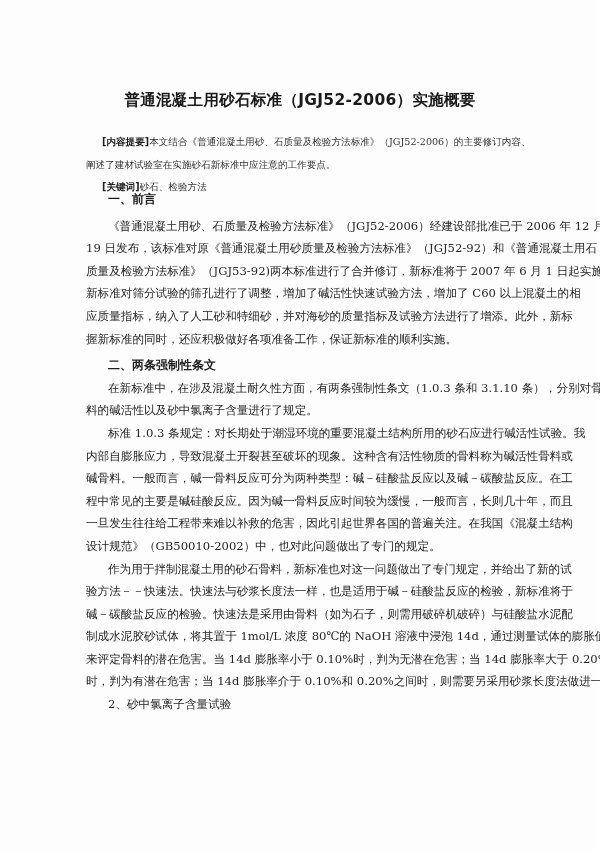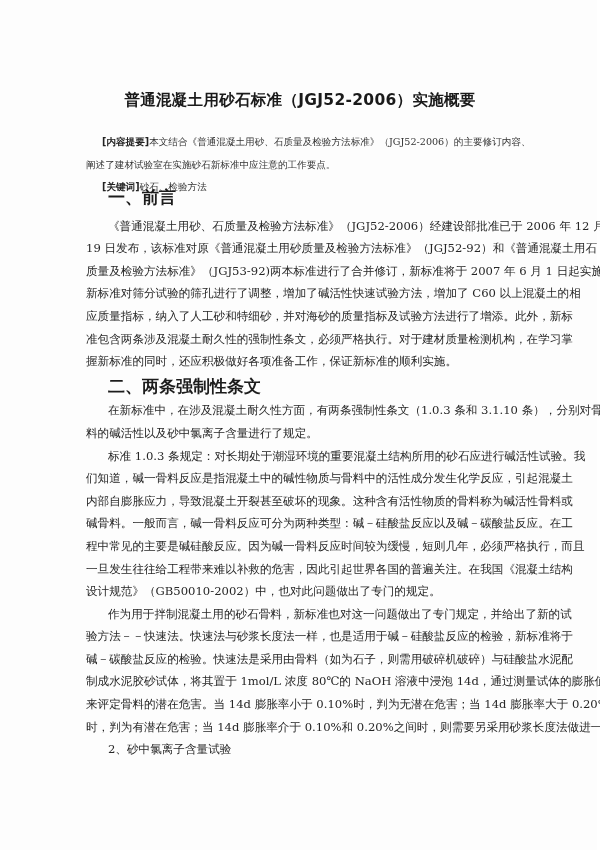--- a/index.html
+++ b/index.html
@@ -16,21 +16,21 @@
   }
   .summary .line { white-space: nowrap; }
   .summary .indent { padding-left: 16px; }
   .summary .lbl { font-family: "DejaVu Sans", sans-serif; font-weight: bold; color: #222; }
   .body {
     position: absolute; left: 86px; top: 188px; width: 448px;
     font-family: "DejaVu Serif", serif; font-size: 11.6px; color: #262626;
   }
   .line { white-space: nowrap; height: 22.6px; line-height: 22.6px; overflow: visible; }
   .ind { padding-left: 22px; }
-  .h { font-family: Liberation Mono, monospace; font-weight: bold; font-size: 17px; padding-left: 22px; color: #1c1c1c; }
+  .h { font-family: Liberation Sans, sans-serif; font-weight: bold; font-size: 12px; padding-left: 22px; color: #1c1c1c; }
   .sub { padding-left: 22px; }
   .gap { height: 4px; }
 </style>
 </head>
 <body>
 
 <div class="page">
 
   <div class="title">普通混凝土用砂石标准（JGJ52-2006）实施概要</div>
 
@@ -41,33 +41,31 @@
   </div>
 
   <div class="body">
     <div class="line h">一、前言</div>
     <div class="gap"></div>
     <div class="line ind">《普通混凝土用砂、石质量及检验方法标准》（JGJ52-2006）经建设部批准已于 2006 年 12 月</div>
     <div class="line">19 日发布，该标准对原《普通混凝土用砂质量及检验方法标准》（JGJ52-92）和《普通混凝土用石</div>
     <div class="line">质量及检验方法标准》（JGJ53-92)两本标准进行了合并修订，新标准将于 2007 年 6 月 1 日起实施。</div>
     <div class="line">新标准对筛分试验的筛孔进行了调整，增加了碱活性快速试验方法，增加了 C60 以上混凝土的相</div>
     <div class="line">应质量指标，纳入了人工砂和特细砂，并对海砂的质量指标及试验方法进行了增添。此外，新标</div>
-    <div class="line">准包含两条涉及混凝土耐久性的强制性条文，必须严格执行。对于建材质量检测机构，在学习掌</div>
     <div class="line">握新标准的同时，还应积极做好各项准备工作，保证新标准的顺利实施。</div>
     <div class="gap"></div>
 
     <div class="line h">二、两条强制性条文</div>
     <div class="line ind">在新标准中，在涉及混凝土耐久性方面，有两条强制性条文（1.0.3 条和 3.1.10 条），分别对骨</div>
     <div class="line">料的碱活性以及砂中氯离子含量进行了规定。</div>
 
     <div class="line ind">标准 1.0.3 条规定：对长期处于潮湿环境的重要混凝土结构所用的砂石应进行碱活性试验。我</div>
-    <div class="line">们知道，碱一骨料反应是指混凝土中的碱性物质与骨料中的活性成分发生化学反应，引起混凝土</div>
     <div class="line">内部自膨胀应力，导致混凝土开裂甚至破坏的现象。这种含有活性物质的骨料称为碱活性骨料或</div>
     <div class="line">碱骨料。一般而言，碱一骨料反应可分为两种类型：碱－硅酸盐反应以及碱－碳酸盐反应。在工</div>
-    <div class="line">程中常见的主要是碱硅酸反应。因为碱一骨料反应时间较为缓慢，短则几年，必须严格执行，而且</div>
+    <div class="line">程中常见的主要是碱硅酸反应。因为碱一骨料反应时间较为缓慢，一般而言，长则几十年，而且</div>
     <div class="line">一旦发生往往给工程带来难以补救的危害，因此引起世界各国的普遍关注。在我国《混凝土结构</div>
     <div class="line">设计规范》（GB50010-2002）中，也对此问题做出了专门的规定。</div>
 
     <div class="line ind">作为用于拌制混凝土用的砂石骨料，新标准也对这一问题做出了专门规定，并给出了新的试</div>
     <div class="line">验方法－－快速法。快速法与砂浆长度法一样，也是适用于碱－硅酸盐反应的检验，新标准将于</div>
     <div class="line">碱－碳酸盐反应的检验。快速法是采用由骨料（如为石子，则需用破碎机破碎）与硅酸盐水泥配</div>
     <div class="line">制成水泥胶砂试体，将其置于 1mol/L 浓度 80℃的 NaOH 溶液中浸泡 14d，通过测量试体的膨胀值</div>
     <div class="line">来评定骨料的潜在危害。当 14d 膨胀率小于 0.10%时，判为无潜在危害；当 14d 膨胀率大于 0.20%</div>
     <div class="line">时，判为有潜在危害；当 14d 膨胀率介于 0.10%和 0.20%之间时，则需要另采用砂浆长度法做进一</div>
 

